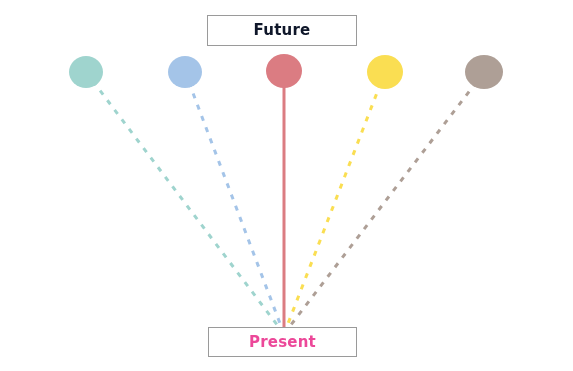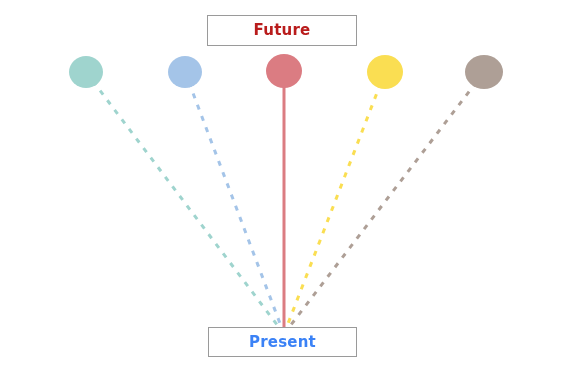--- a/index.html
+++ b/index.html
@@ -75,20 +75,20 @@
     <g id="branch-nodes">
         <ellipse cx="86" cy="72" rx="17" ry="16" fill="#9fd4ce"></ellipse>
         <ellipse cx="185" cy="72" rx="17" ry="16" fill="#a4c4e8"></ellipse>
         <ellipse cx="284" cy="71" rx="18" ry="17" fill="#db7c82"></ellipse>
         <ellipse cx="385" cy="72" rx="18" ry="17" fill="#fade52"></ellipse>
         <ellipse cx="484" cy="72" rx="19" ry="17" fill="#ae9f96"></ellipse>
       </g>
   </svg>
 
   <div class="node-box" id="future-box" style="left: 207px; top: 15px; width: 150px; height: 31px; border-color: rgb(154, 154, 154);">
-    <span class="node-label" style="color: #b91c1c;">Future</span>
+    <span class="node-label" style="color: #0f172a;">Future</span>
   </div>
 
   <div class="node-box" id="present-box" style="left: 208px; top: 327px; width: 149px; height: 30px; border-color: rgb(154, 154, 154);">
-    <span class="node-label" style="color: #3b82f6;">Present</span>
+    <span class="node-label" style="color: #ec4899;">Present</span>
   </div>
 
 </div>
 
 </body></html>

